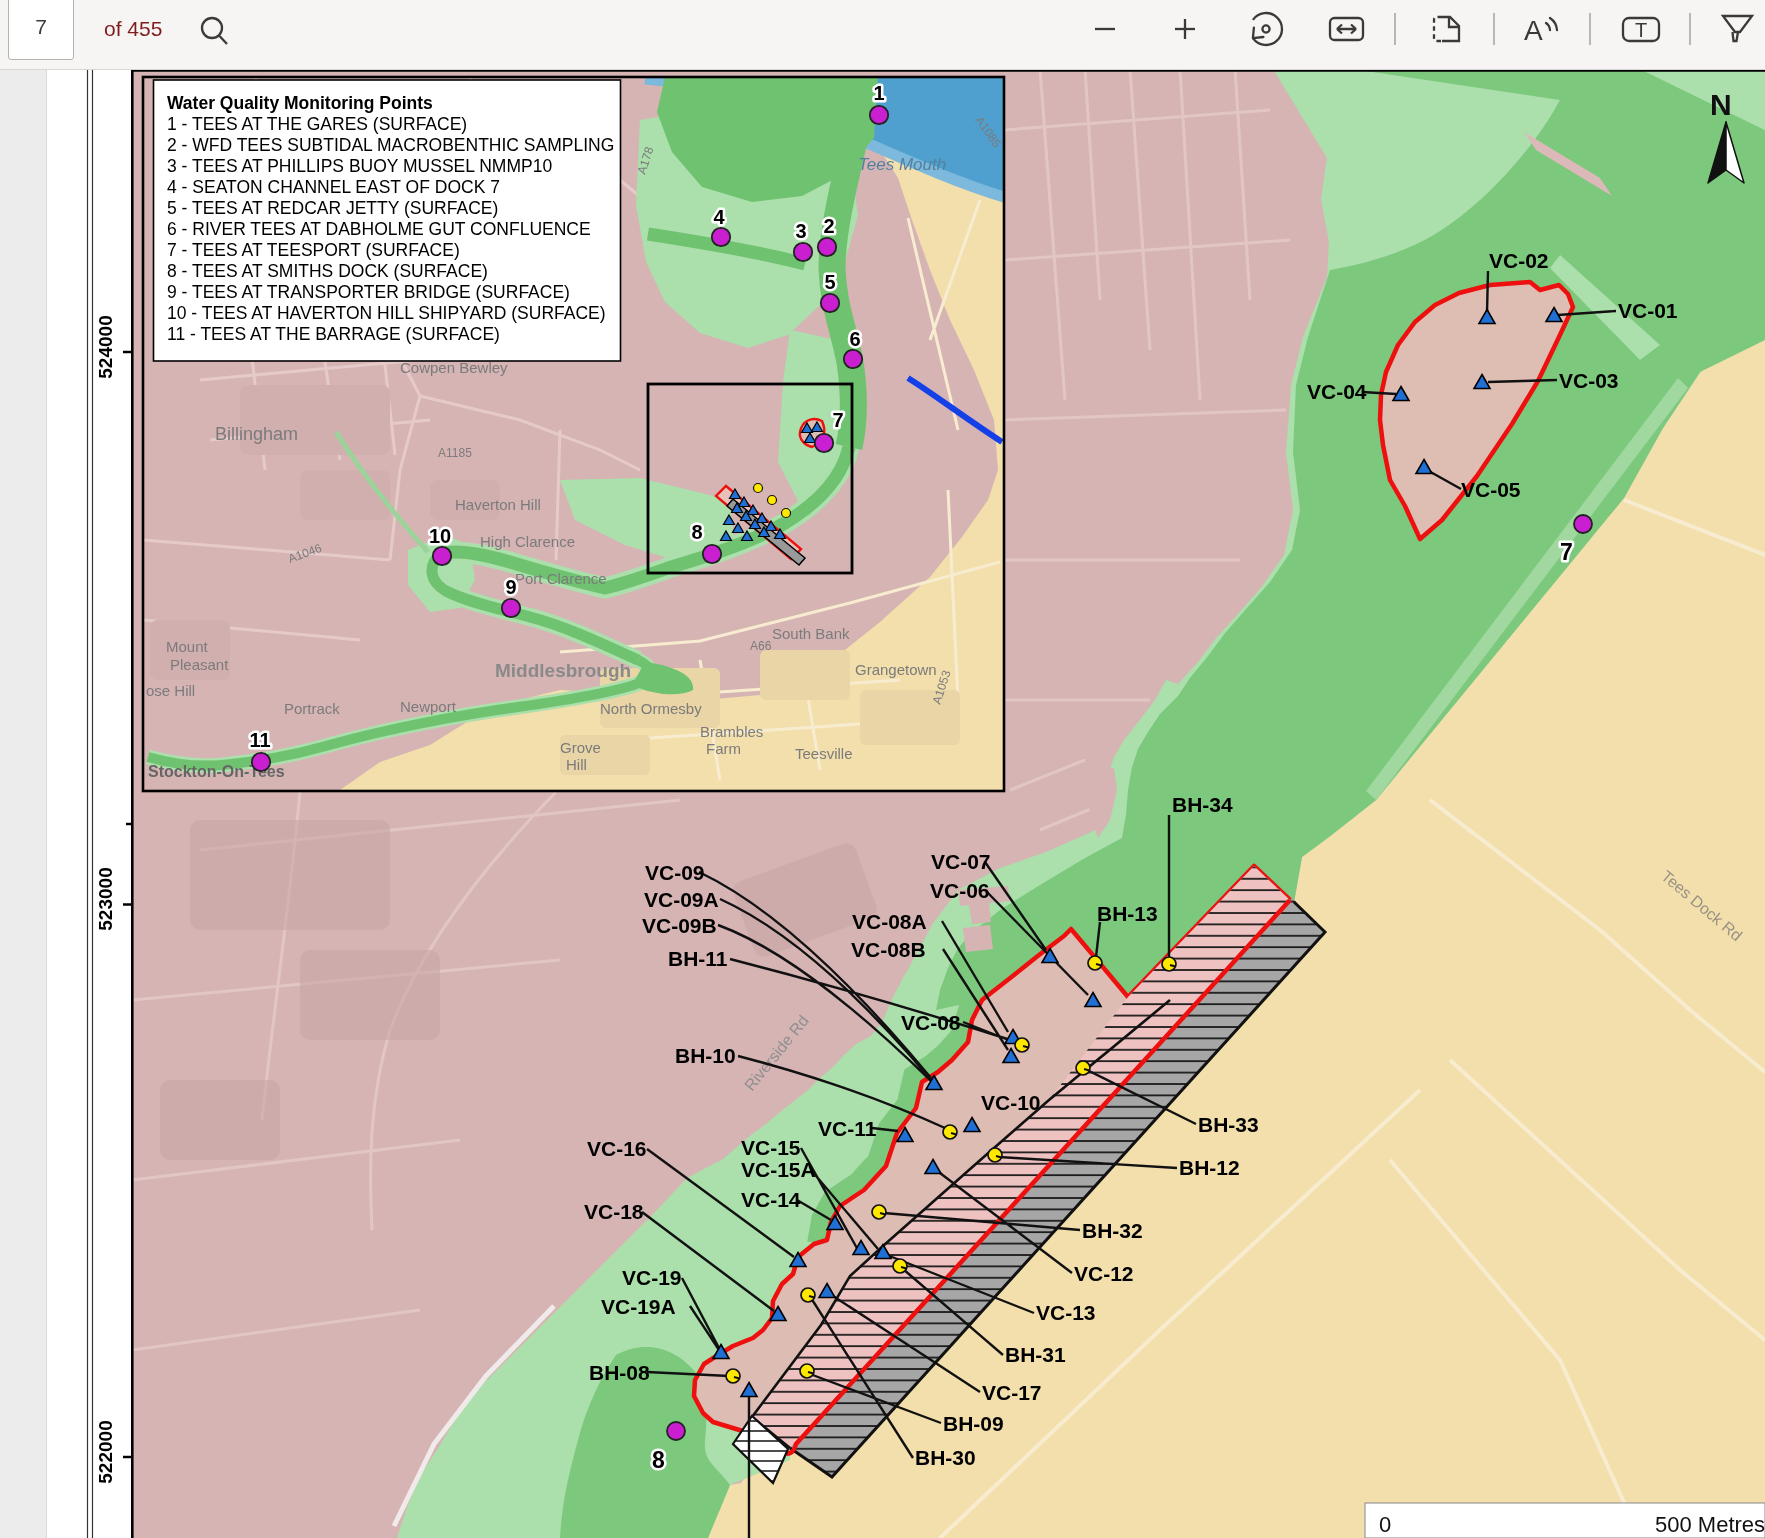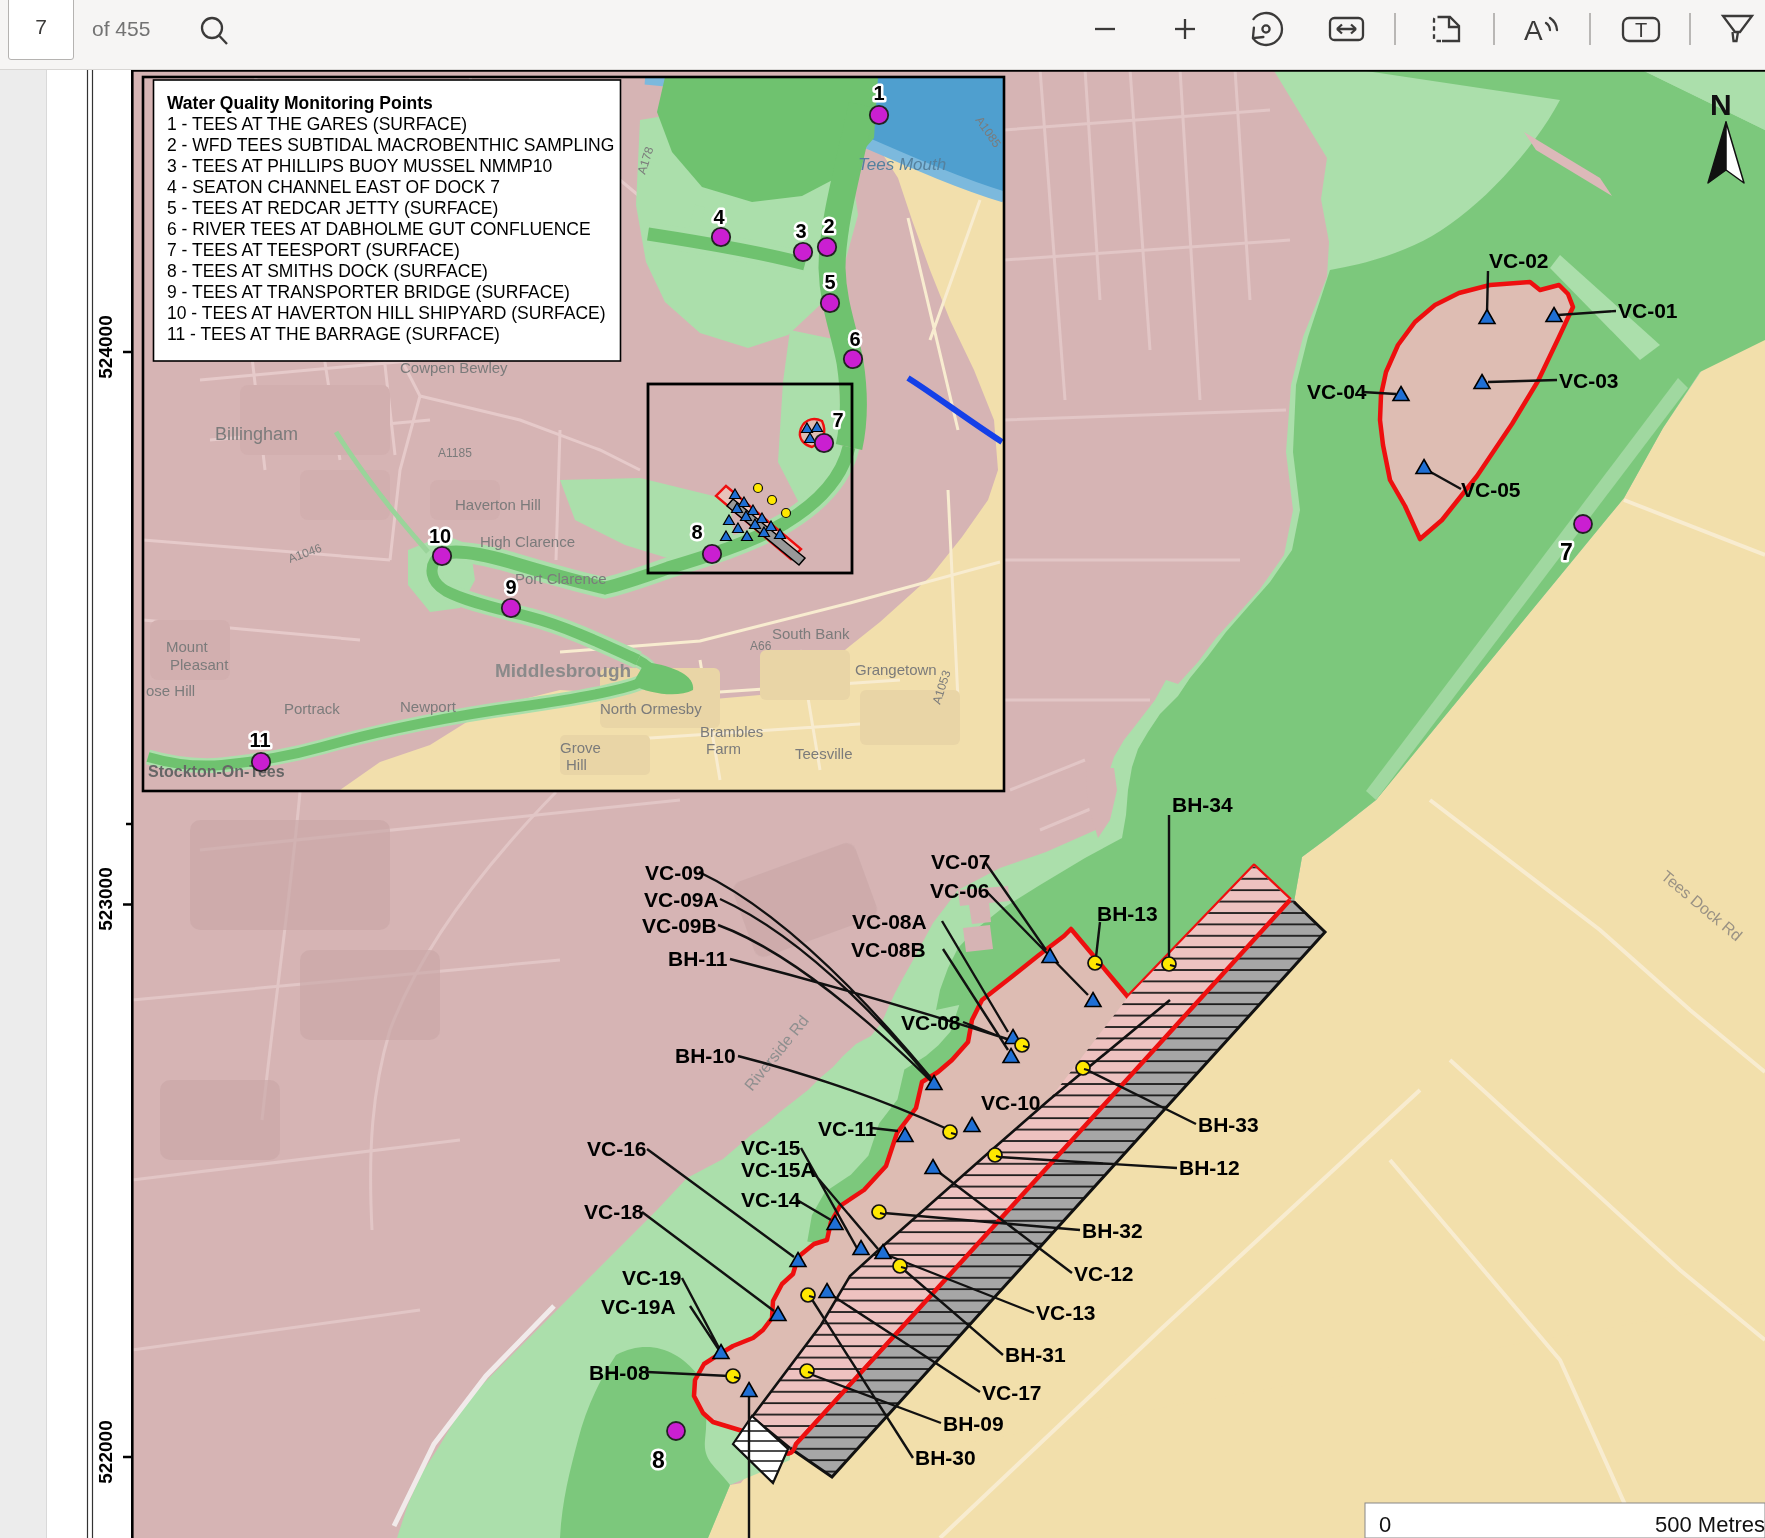--- a/index.html
+++ b/index.html
@@ -1,21 +1,21 @@
 <!DOCTYPE html>
 <html><head>
 <meta charset="utf-8">
 <style>
 html,body{margin:0;padding:0;background:#fff;font-family:"Liberation Sans",sans-serif;}
 #wrap{position:relative;width:1765px;height:1538px;overflow:hidden;background:#fff;}
 .abs{position:absolute;}
 #toolbar{position:absolute;left:0;top:0;width:1765px;height:69px;background:#f6f5f4;border-bottom:1px solid #d8d6d4;z-index:50;}
 #pagebox{position:absolute;left:8px;top:-8px;width:64px;height:66px;background:#fff;border:1.5px solid #b5b3b1;border-radius:3px;}
 #pagebox span{position:absolute;left:0;right:0;top:22px;text-align:center;font-size:21px;color:#3b3a39;}
-#of455{position:absolute;left:92px;top:17px;font-size:21px;color:#737373;}
+#of455{position:absolute;left:104px;top:17px;font-size:21px;color:#7f1d1d;}
 svg text{font-family:"Liberation Sans",sans-serif;}
 .ml{font-weight:bold;font-size:21px;fill:#000;}
 .halo{stroke:#fff;stroke-width:5px;paint-order:stroke;stroke-linejoin:round;}
 .ins{fill:#7b7b7b;font-size:15px;}
 .axis{font-weight:bold;font-size:19px;fill:#000;}
 </style>
 </head>
 <body>
 <div id="wrap">
 <svg class="abs" style="left:0;top:0" width="1765" height="1538" viewBox="0 0 1765 1538">

